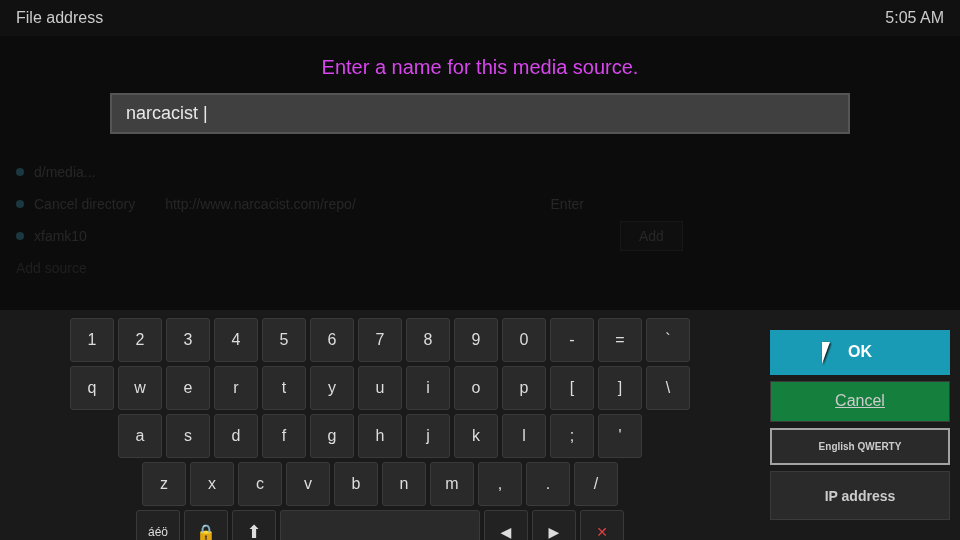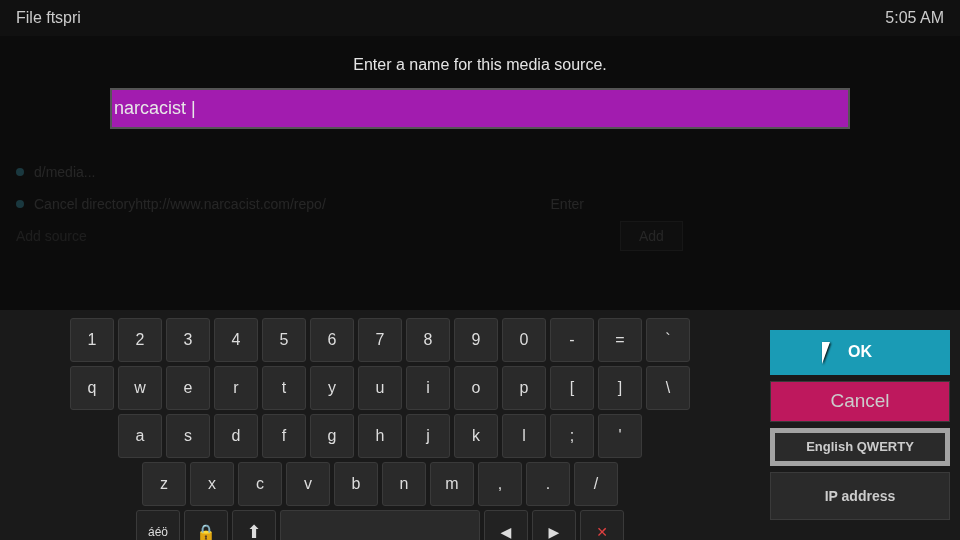--- a/index.html
+++ b/index.html
@@ -50,37 +50,37 @@
       height: 504px;
       background: rgba(0,0,0,0.55);
       display: flex;
       flex-direction: column;
       align-items: center;
     }
 
     
     .dialog-title {
       margin-top: 20px;
-      font-size: 16px;
-      color: #e5e5e5;
+      font-size: 20px;
+      color: #d946ef;
       text-align: right;
     }
 
     
     .dialog-input-wrap {
       margin-top: 14px;
       width: 740px;
     }
     .dialog-input {
       width: 100%;
-      background: #a21caf;
+      background: #404040;
       border: 2px solid #555;
       color: #e8e8e8;
       font-size: 18px;
-      padding: 8px 2px;
+      padding: 8px 14px;
       outline: none;
     }
 
     
     .bg-list {
       position: absolute;
       top: 120px;
       left: 0;
       width: 600px;
     }
@@ -97,20 +97,21 @@
       background: #3a7d8c;
       border-radius: 50%;
       margin-right: 10px;
       flex-shrink: 0;
     }
     .bg-list-item.profile {
       display: flex;
       align-items: center;
     }
     .bg-list-item .url {
+      margin-left: 30px;
       color: #555;
     }
     .bg-list-item .browse-btn {
       margin-left: auto;
       color: #555;
     }
 
     
     .keyboard-area {
       position: absolute;
@@ -189,38 +190,39 @@
       font-weight: bold;
       height: 48px;
       border: none;
       cursor: pointer;
       display: flex;
       align-items: center;
       justify-content: center;
     }
 
     .btn-cancel {
-      background: #be185d;
-      color: #ccc;
-      font-size: 19px;
+      background: #15803d;
+      color: #ccc;
+      font-size: 16px;
       height: 44px;
       border: 1px solid #3a3a3a;
       cursor: pointer;
       display: flex;
       align-items: center;
       justify-content: center;
+      text-decoration: underline;
     }
 
     .btn-layout {
       background: #2a2a2a;
       color: #ccc;
-      font-size: 13px;
+      font-size: 10px;
       font-weight: bold;
       height: 40px;
-      border: 5px solid #a3a3a3;
+      border: 2px solid #a3a3a3;
       cursor: pointer;
       display: flex;
       align-items: center;
       justify-content: center;
     }
 
     .btn-ip {
       background: #2a2a2a;
       color: #ccc;
       font-size: 14px;
@@ -249,35 +251,39 @@
       border-left: 8px solid white;
       border-right: 4px solid transparent;
       border-bottom: 22px solid transparent;
       filter: drop-shadow(1px 1px 1px black);
     }
   </style>
 </head>
 <body>
 
 <div class="top-bar">
-  <span class="top-bar-title">File ftspri</span>
+  <span class="top-bar-title">File address</span>
   <span class="top-bar-time">5:05 AM</span>
 </div>
 
 <div class="bg-content">
   <div class="bg-list">
     <div class="bg-list-item">
       <span class="dot"></span>
         <span>d/media...</span>
     </div>
     <div class="bg-list-item profile">
       <span class="dot"></span>
       <span>Cancel directory</span>
       <span class="url">http://www.narcacist.com/repo/</span>
       <span class="browse-btn">Enter</span>
+    </div>
+    <div class="bg-list-item">
+      <span class="dot"></span>
+        <span>xfamk10</span>
     </div>
     <div style="padding:8px 16px; color:#444; font-size:14px;">Add source</div>
   </div>
 
   <div style="position:absolute; top:185px; left:620px; color:#555; font-size:14px; background:#222; padding:6px 18px; border:1px solid #333;">Add</div>
 </div>
 
 <div class="dialog-overlay">
   <div class="dialog-title">Enter a name for this media source.</div>
   <div class="dialog-input-wrap">

